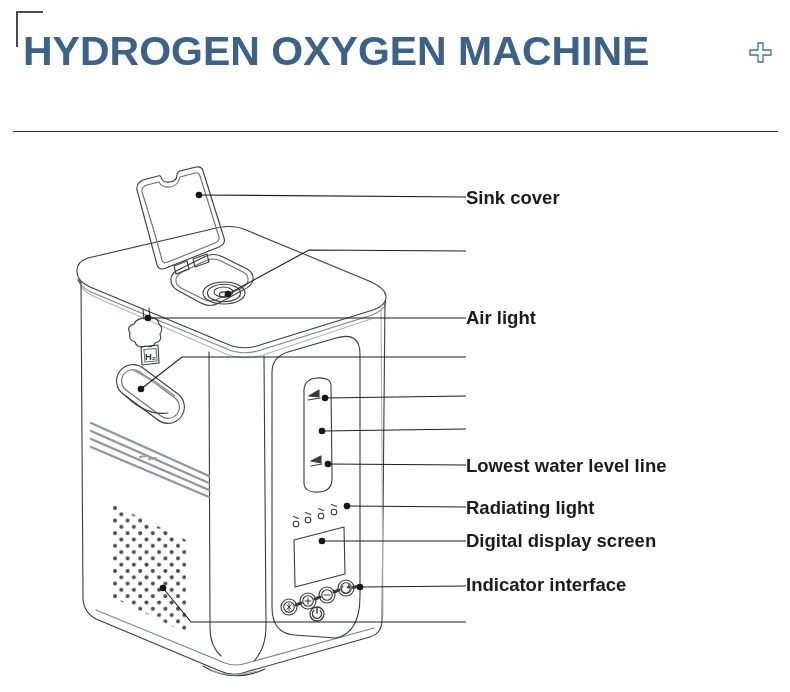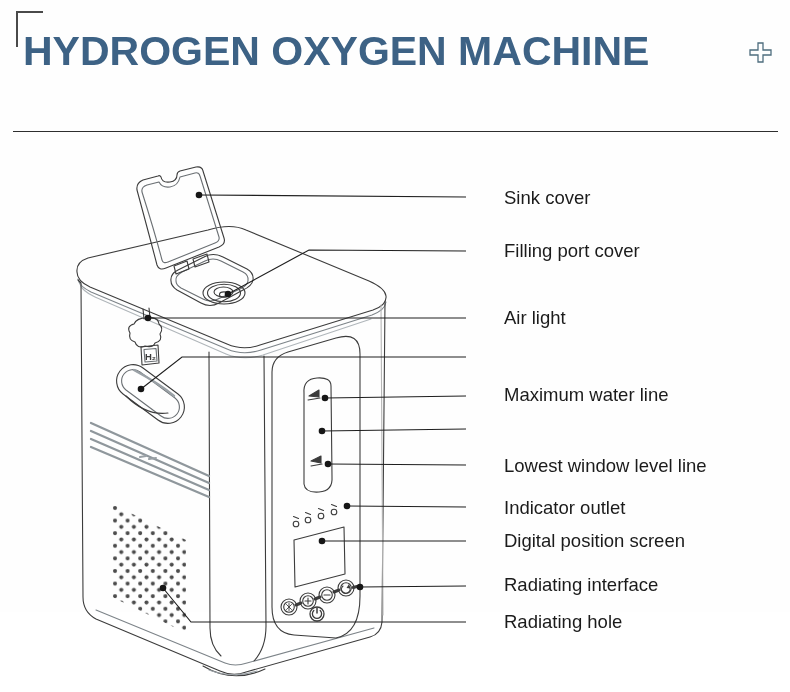--- a/index.html
+++ b/index.html
@@ -3,21 +3,21 @@
 <meta charset="utf-8">
 <style>
   html,body{margin:0;padding:0;}
   body{width:790px;height:692px;background:#ffffff;font-family:"Liberation Sans", sans-serif;overflow:hidden;}
   .page{position:relative;width:790px;height:612px;background:#fefefe;}
   .title{position:absolute;left:23px;top:29px;font-size:41px;font-weight:bold;line-height:45px;color:#3d6285;letter-spacing:0px;white-space:nowrap;}
   .rule{position:absolute;left:13px;top:131px;width:765px;border-top:1.7px solid #2e2e2e;height:0;}
   .corner{position:absolute;left:16px;top:11px;width:25px;height:34px;border-left:2.2px solid #4a4a4a;border-top:2.2px solid #4a4a4a;}
   .plus{position:absolute;left:744px;top:37px;}
   .art{position:absolute;left:0;top:0;width:790px;height:692px;}
-  .lbl{position:absolute;left:504px;height:24px;line-height:24px;font-size:18.5px;color:#1b1b1b;white-space:nowrap;}
+  .lbl{position:absolute;left:466px;height:24px;line-height:24px;font-size:18.5px;color:#1b1b1b;white-space:nowrap;font-weight:bold;}
 </style>
 </head>
 <body>
 
 <div class="page">
 
   <div class="corner"></div>
 
   <div class="title">
     <div>HYDROGEN OXYGEN MACHINE</div>
@@ -166,22 +166,19 @@
       <circle cx="322" cy="431" r="3.3"></circle>
       <circle cx="328" cy="464" r="3.3"></circle>
       <circle cx="347" cy="506" r="3.3"></circle>
       <circle cx="322" cy="541" r="3.3"></circle>
       <circle cx="360" cy="587" r="3.3"></circle>
       <circle cx="163" cy="588" r="3.3"></circle>
     </g>
   </svg>
 
   <div class="lbl" style="top:186px">Sink cover</div>
-  <div class="lbl" style="top:239px">Filling port cover</div>
   <div class="lbl" style="top:306px">Air light</div>
-  <div class="lbl" style="top:383px">Maximum water line</div>
-  <div class="lbl" style="top:454px">Lowest window level line</div>
-  <div class="lbl" style="top:496px">Indicator outlet</div>
-  <div class="lbl" style="top:529px">Digital position screen</div>
-  <div class="lbl" style="top:573px">Radiating interface</div>
-  <div class="lbl" style="top:610px">Radiating hole</div>
+  <div class="lbl" style="top:454px">Lowest water level line</div>
+  <div class="lbl" style="top:496px">Radiating light</div>
+  <div class="lbl" style="top:529px">Digital display screen</div>
+  <div class="lbl" style="top:573px">Indicator interface</div>
 
 </div>
 
 </body></html>

